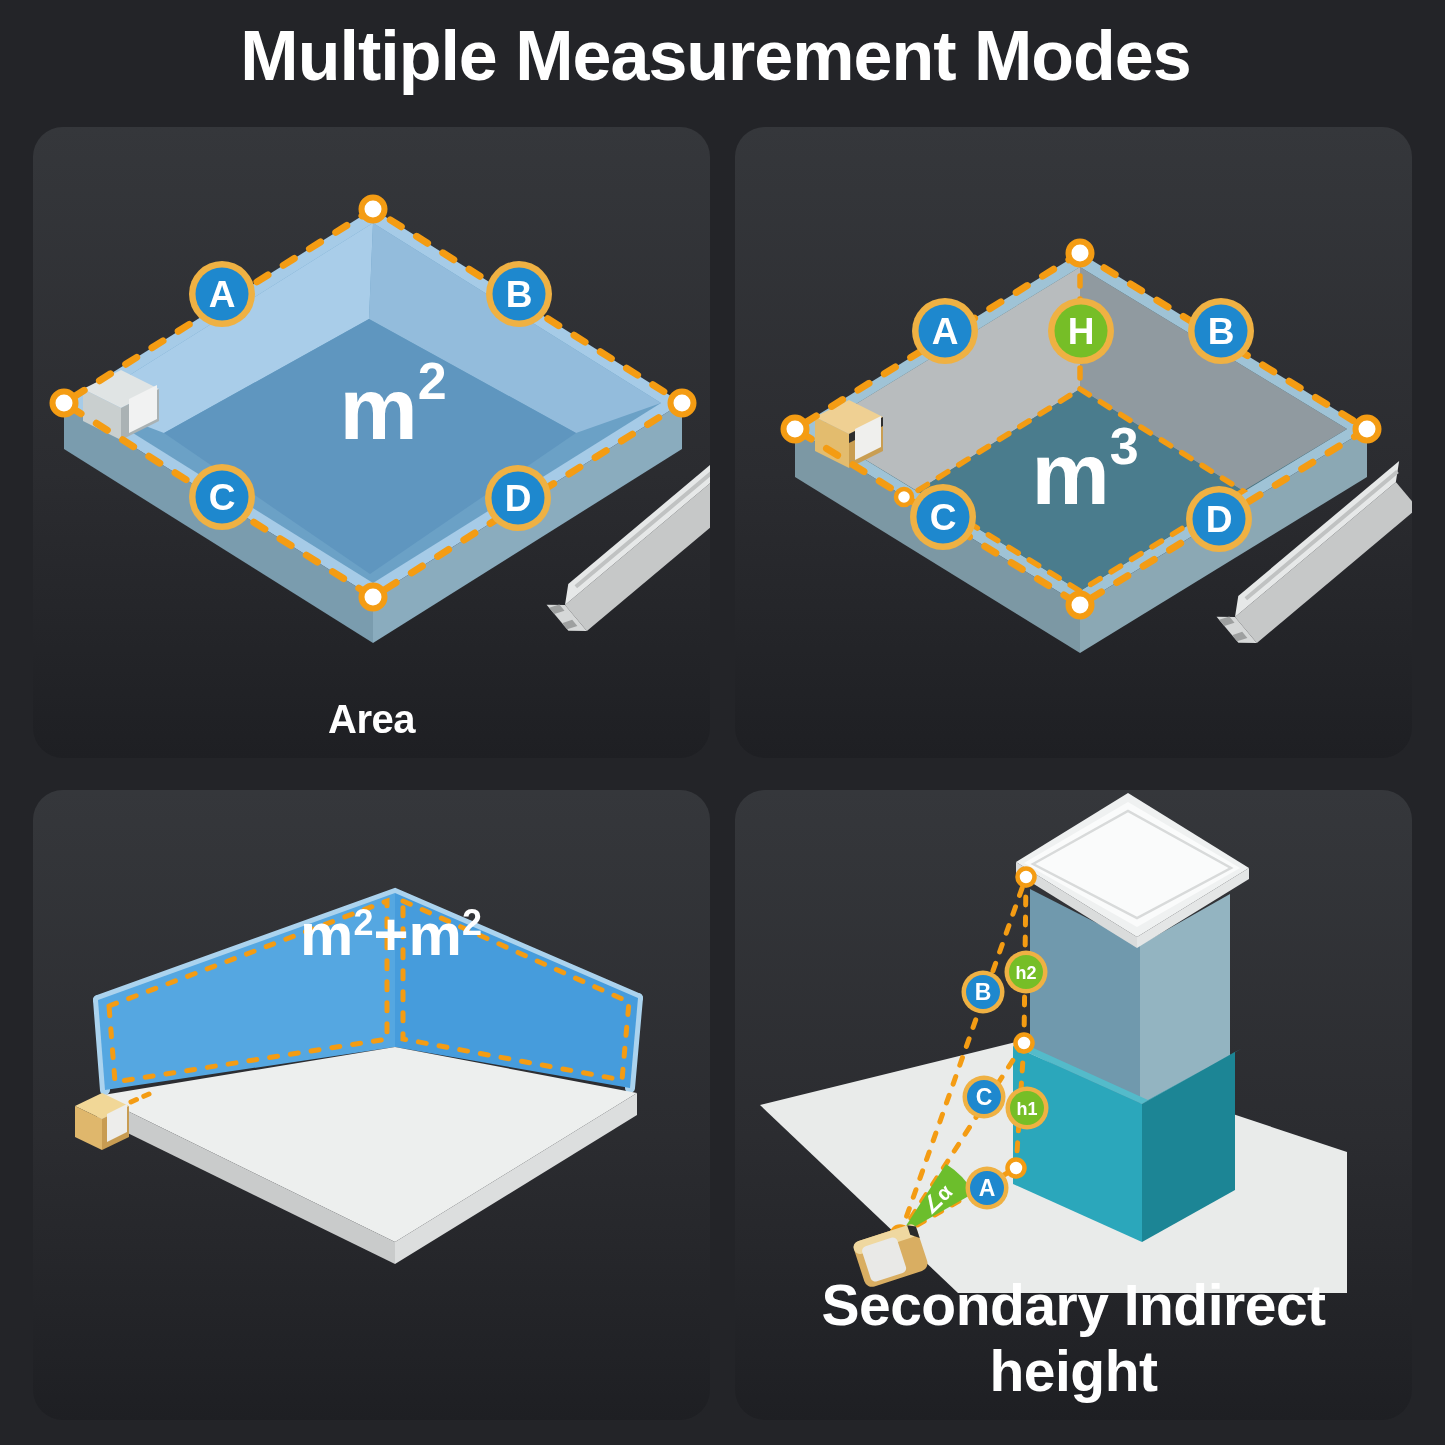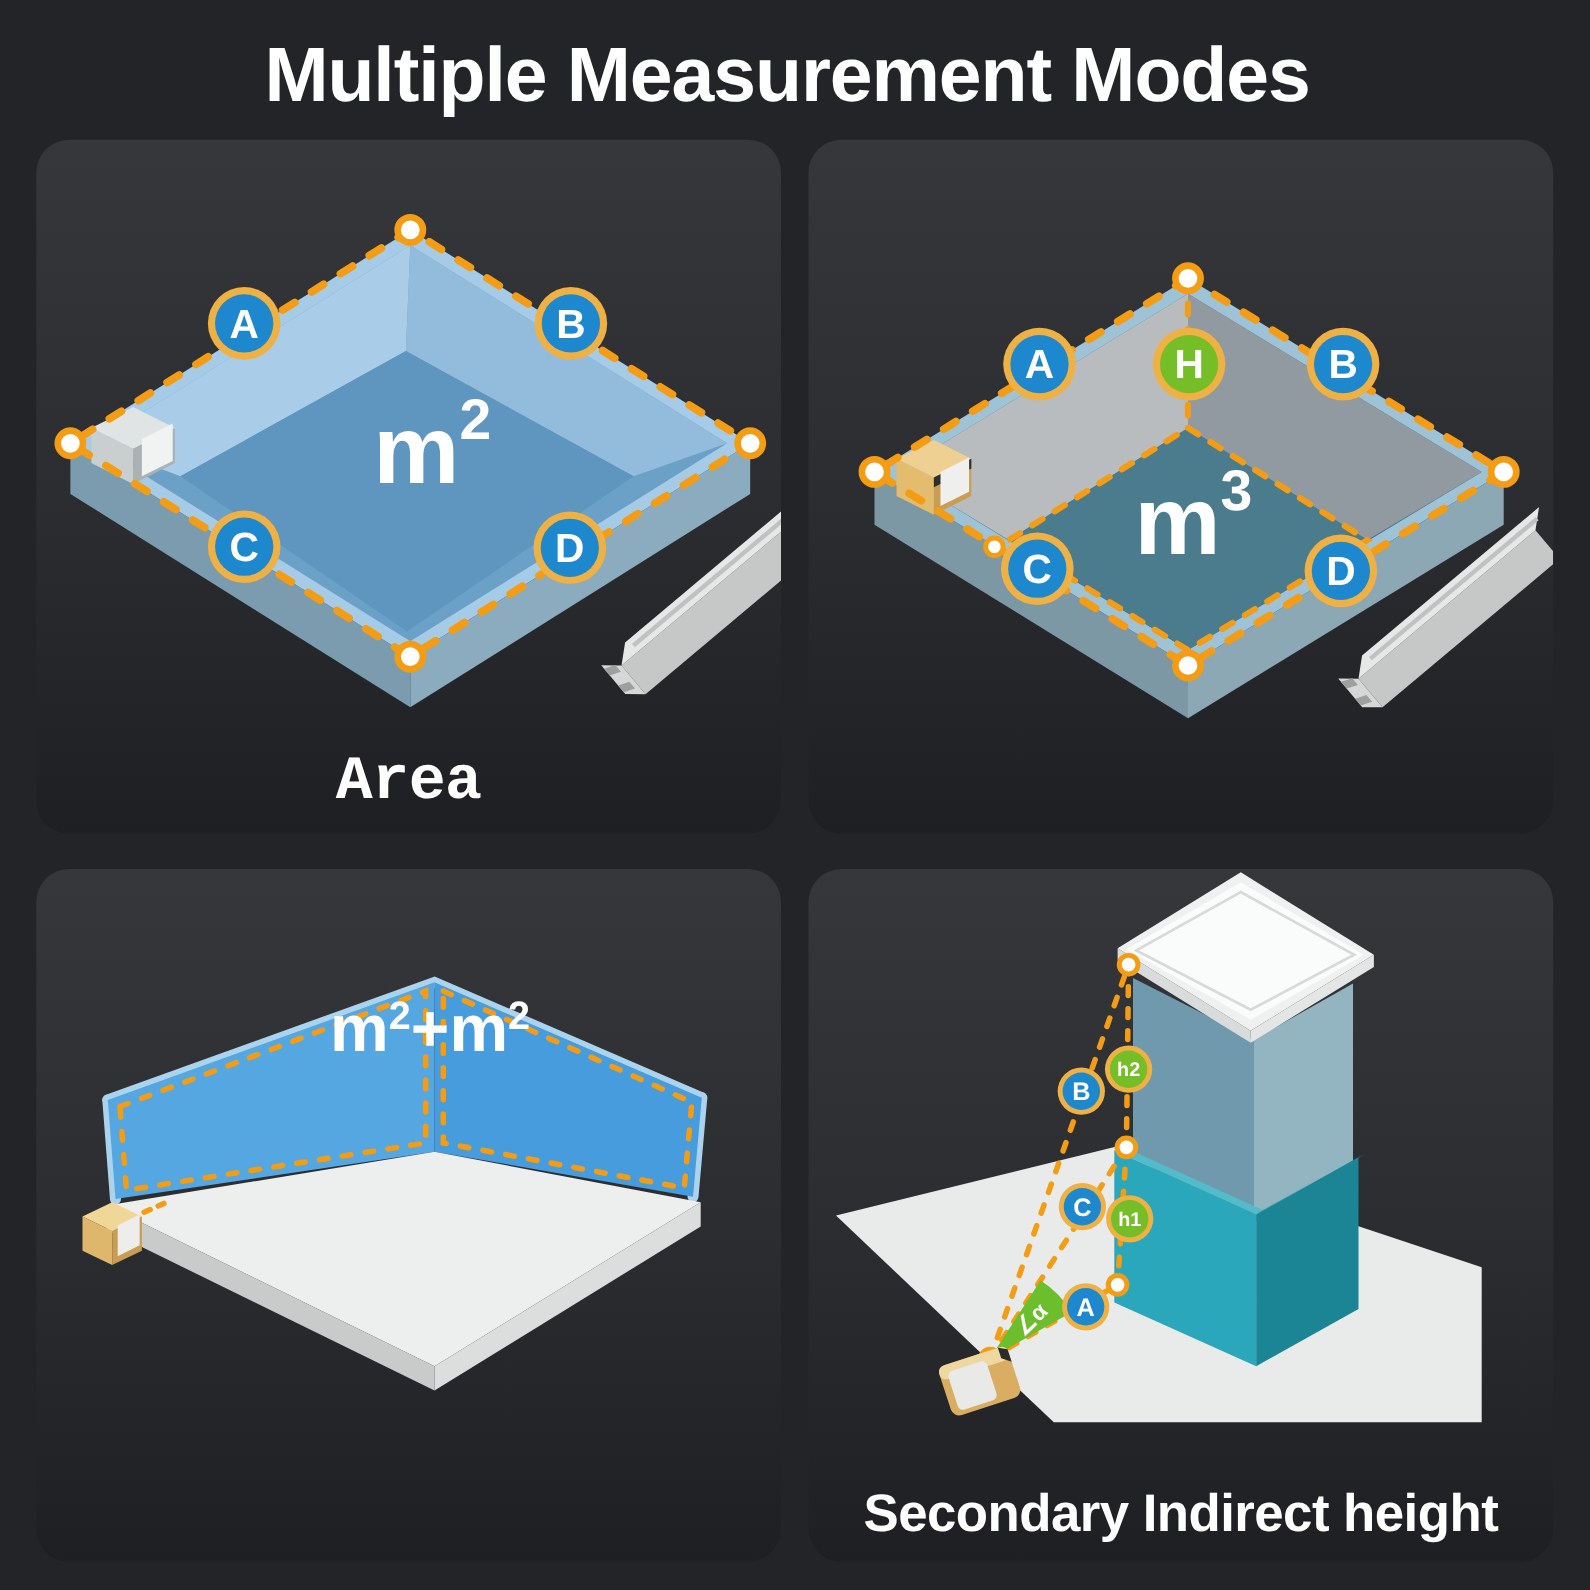--- a/index.html
+++ b/index.html
@@ -3,40 +3,40 @@
 <meta charset="utf-8">
 <style>
   :root{
     --bg:#232428; --panel-top:#35373B; --panel-mid:#2B2C30; --panel-bot:#1E1F23;
     --orange:#F49C13; --ring:#EFB143; --blue:#1E88CE; --green:#76BE27; --white:#FFFFFF;
   }
   *{margin:0;padding:0;box-sizing:border-box;}
   html,body{width:1445px;height:1445px;}
   body{background:var(--bg);font-family:"Liberation Sans",sans-serif;overflow:hidden;position:relative;}
   .title{
-    position:absolute;top:28px;left:0;width:1431px;text-align:center;
+    position:absolute;top:16px;left:0;width:1431px;text-align:center;
     color:var(--white);font-size:70px;font-weight:700;letter-spacing:-1px;
   }
   .grid{
     position:absolute;top:127px;left:33px;
     display:grid;grid-template-columns:677px 677px;grid-template-rows:631px 630px;
     column-gap:25px;row-gap:32px;
   }
   .panel{
     position:relative;border-radius:30px;overflow:hidden;
     background:linear-gradient(180deg,var(--panel-top) 0%,var(--panel-mid) 55%,var(--panel-bot) 100%);
   }
   .panel svg{position:absolute;left:0;top:0;display:block;}
   .caption{
     position:absolute;left:0;right:0;bottom:16px;text-align:center;
     color:var(--white);font-weight:700;letter-spacing:-0.5px;
   }
-  .cap-lg{font-size:56px;font-family:Liberation Mono, monospace;}
+  .cap-lg{font-size:40px;}
   .cap-md{font-size:52px;}
-  .cap-sm{font-size:48px;text-align:center;}
+  .cap-sm{font-size:57px;text-align:center;}
   svg text{font-family:"Liberation Sans",sans-serif;font-weight:700;}
 </style>
 </head>
 <body>
 
 <div class="title">Multiple Measurement Modes</div>
 
 <div class="grid">
 
   <div class="panel">

